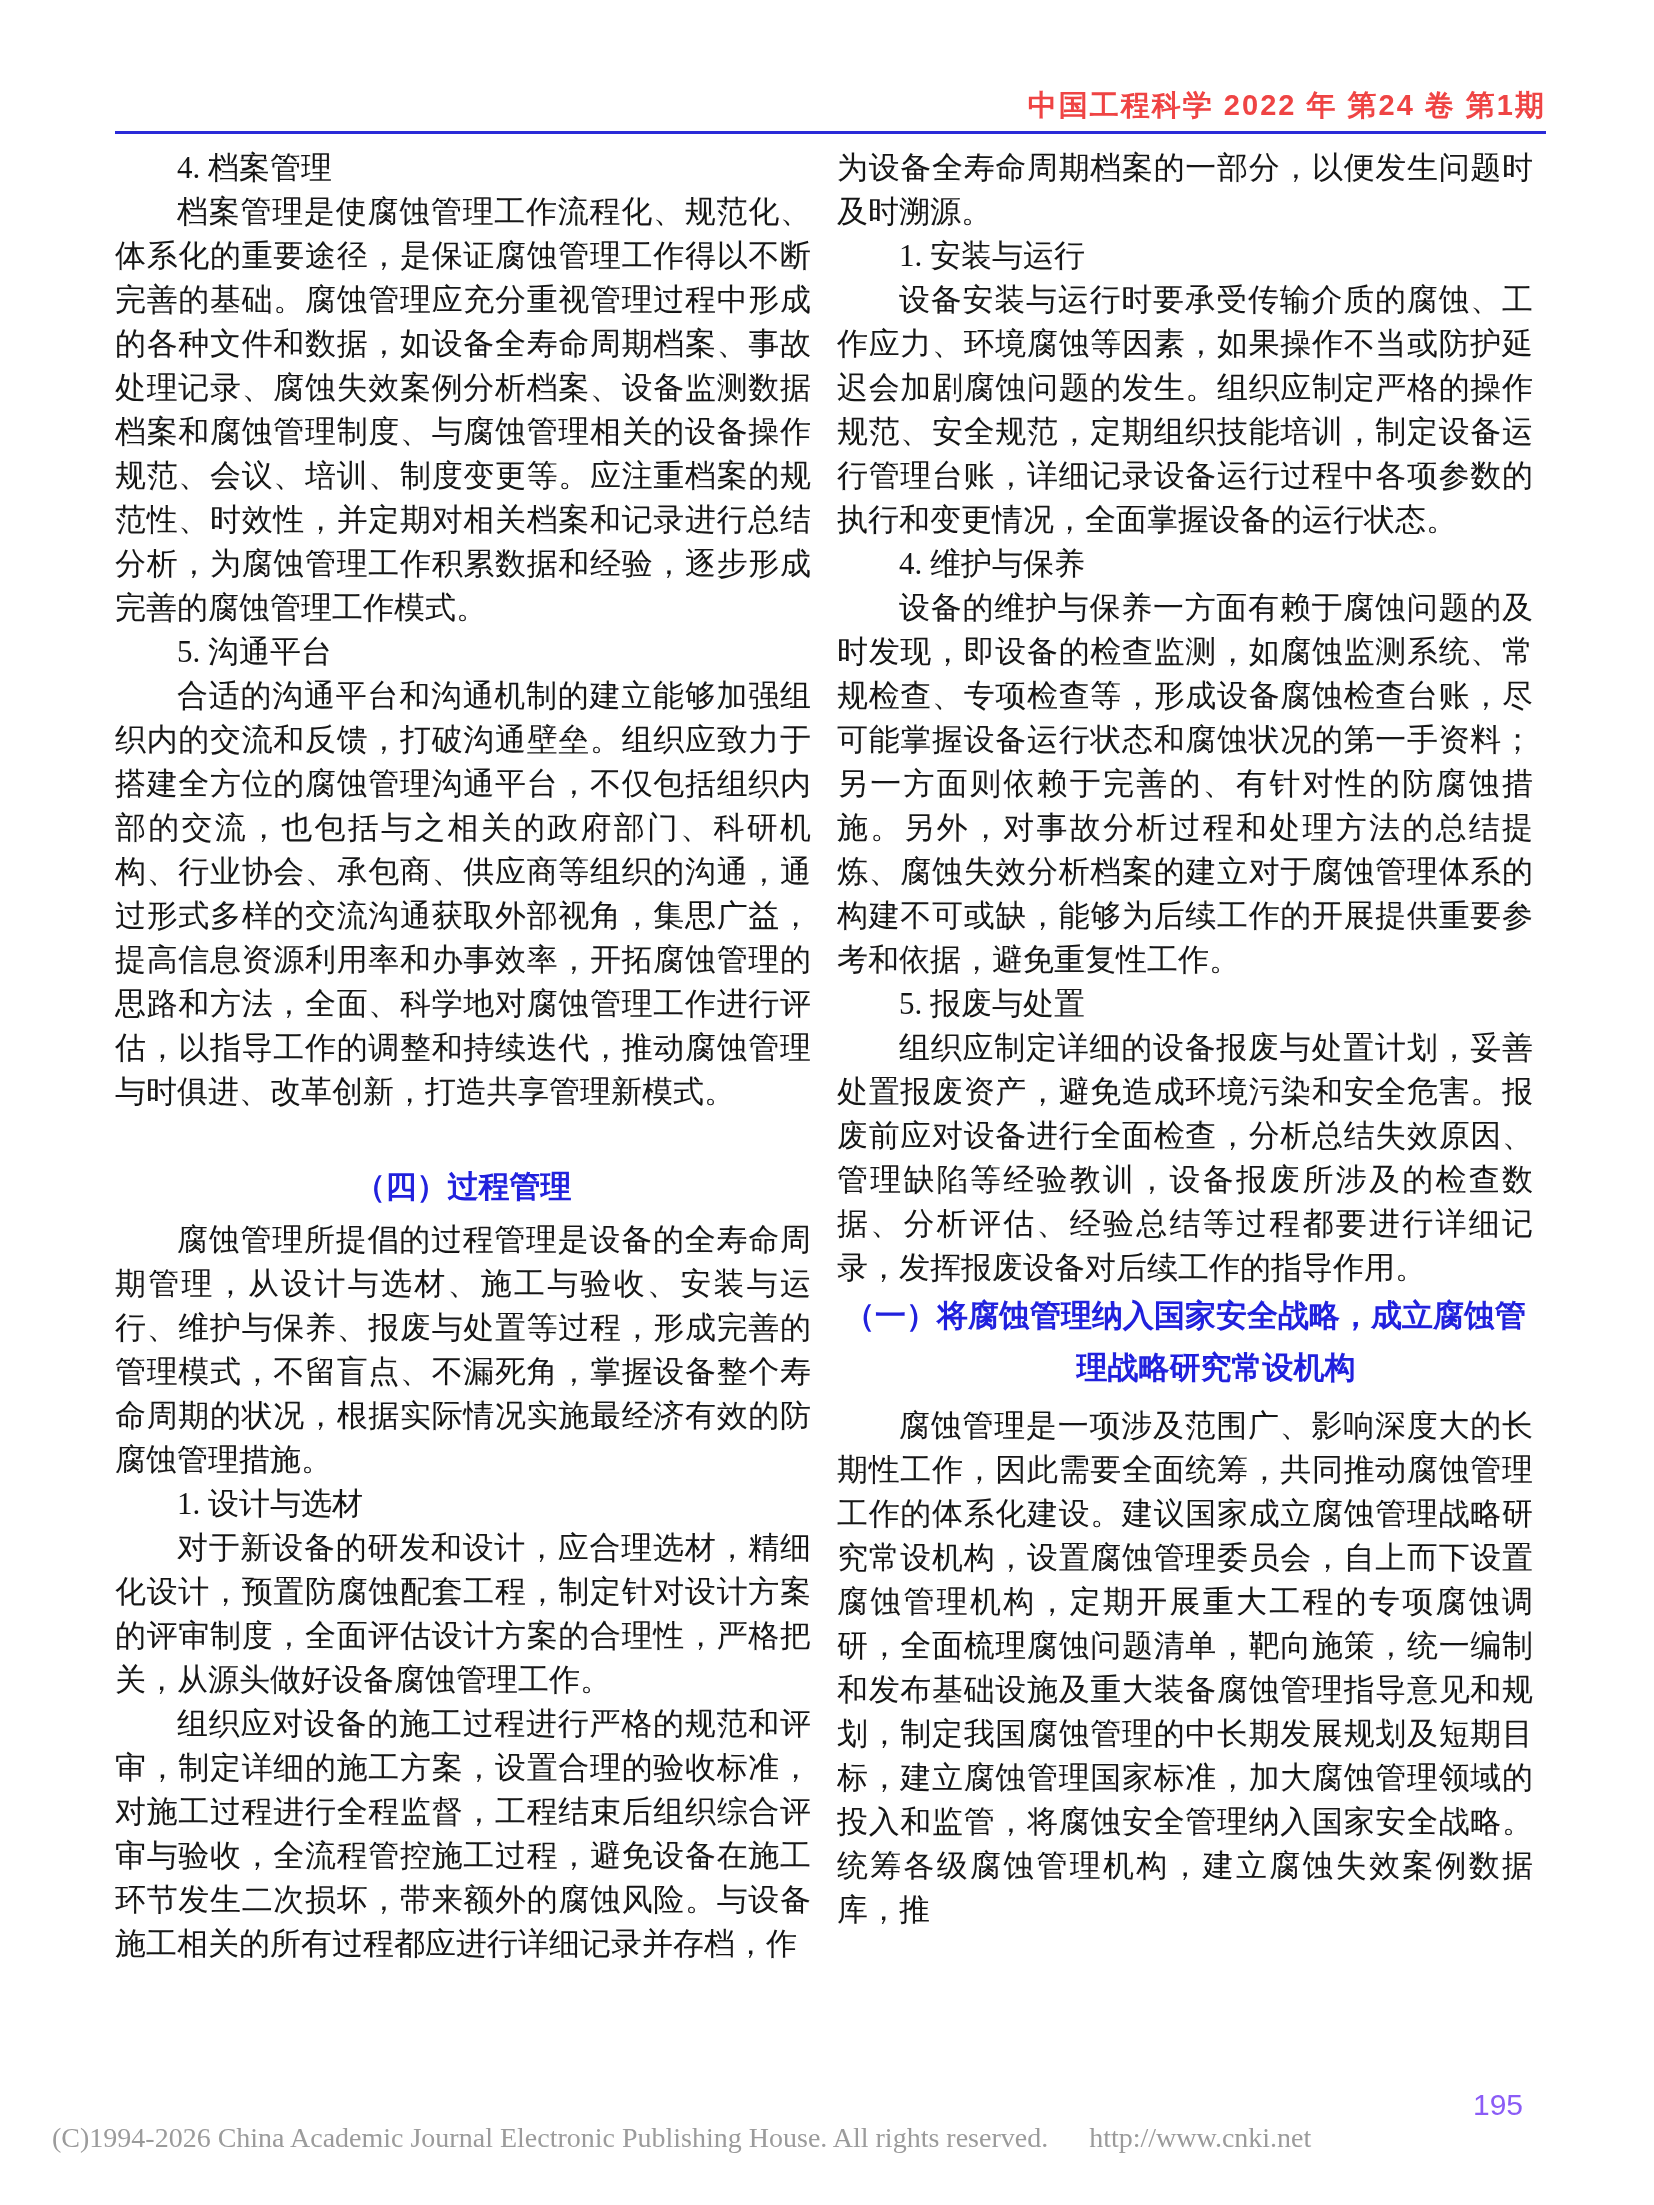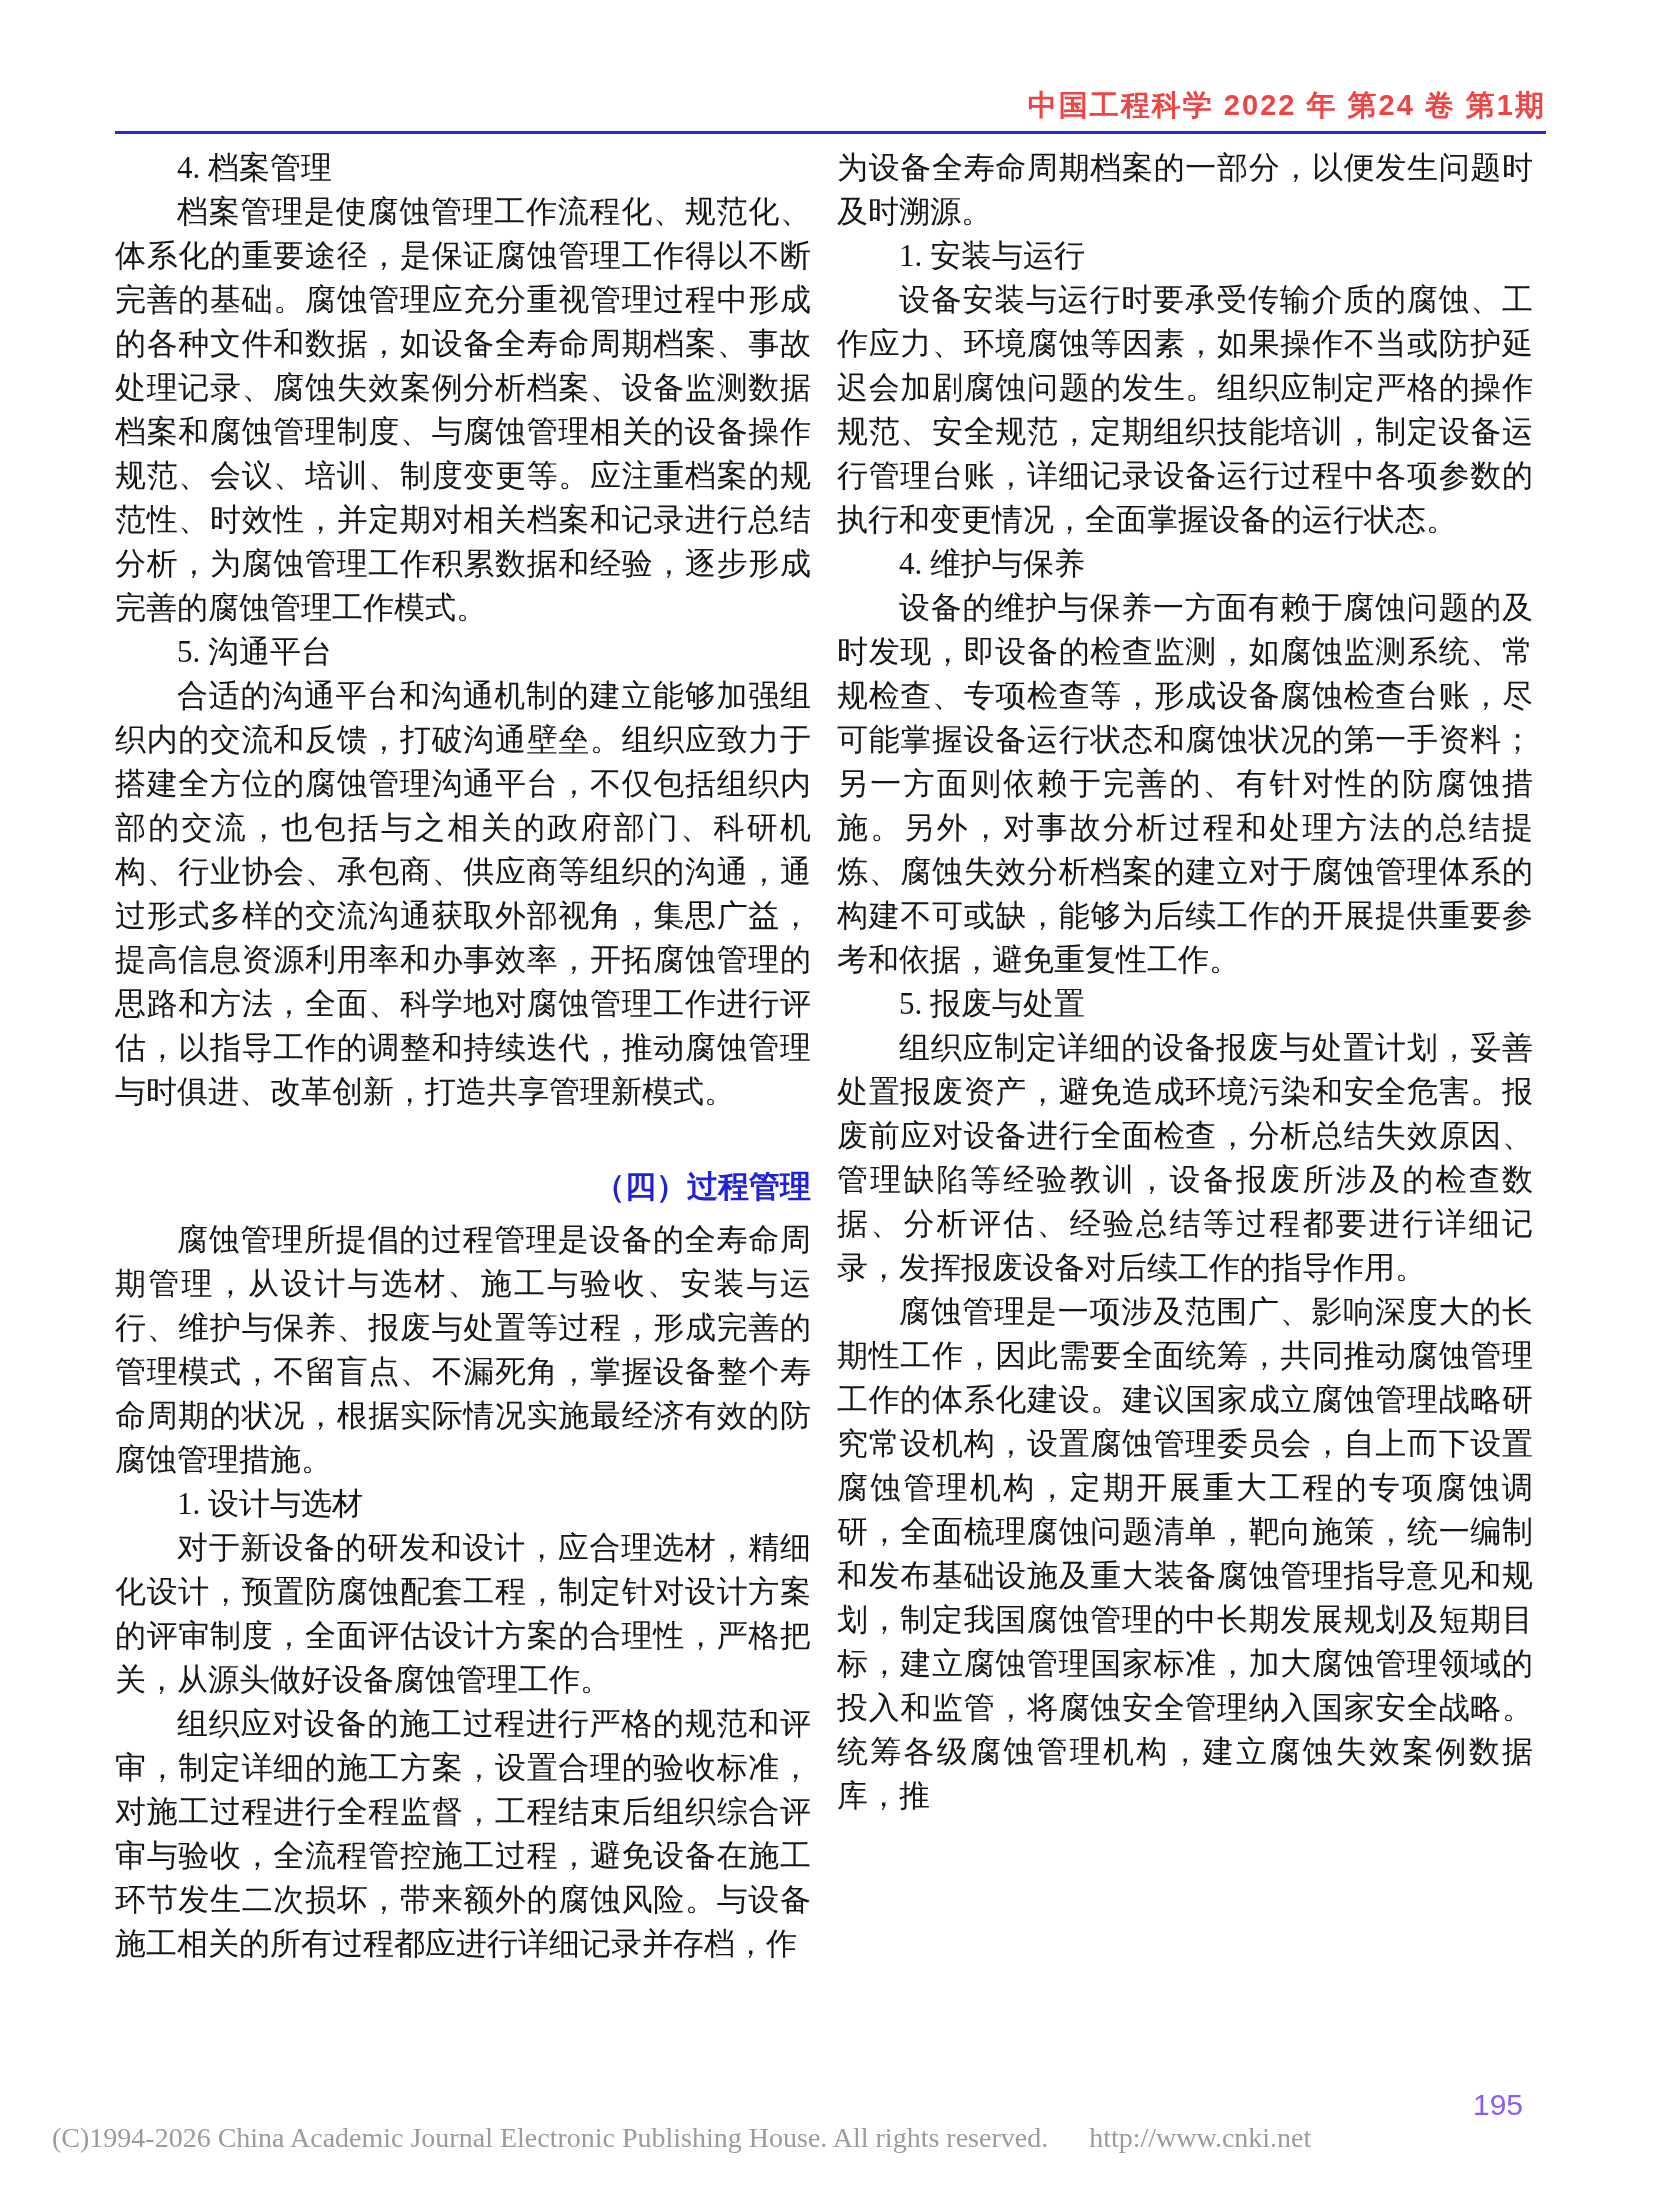--- a/index.html
+++ b/index.html
@@ -33,21 +33,21 @@
     text-justify:inter-ideograph;
   }
   .col p{margin:0;text-indent:2em;}
   .col p.cont{text-indent:0;}
   .sub-heading{text-indent:2em;}
   .blue-heading{
     color:#2121dd;
     font-family:"Liberation Sans","DejaVu Sans",sans-serif;
     font-weight:bold;
     text-indent:0;
-    text-align:right;
+    text-align:center;
   }
   .h-process{font-size:31px;line-height:46px;margin-top:50px;margin-bottom:8px;}
   .h-section6{font-size:35px;line-height:48px;margin-top:86px;margin-bottom:40px;letter-spacing:1px;}
   .h-sub1{
     font-size:31px;line-height:52px;margin-bottom:10px;
     padding-left:2em;text-indent:-2em;
   }
   .page-number{
     position:absolute;top:2088px;left:1473px;
     color:#8b5cf6;
@@ -86,20 +86,21 @@
     </div>
 
     <div class="col">
       <p class="cont">为设备全寿命周期档案的一部分，以便发生问题时及时溯源。</p>
       <div class="sub-heading">1. 安装与运行</div>
       <p>设备安装与运行时要承受传输介质的腐蚀、工作应力、环境腐蚀等因素，如果操作不当或防护延迟会加剧腐蚀问题的发生。组织应制定严格的操作规范、安全规范，定期组织技能培训，制定设备运行管理台账，详细记录设备运行过程中各项参数的执行和变更情况，全面掌握设备的运行状态。</p>
       <div class="sub-heading">4. 维护与保养</div>
       <p>设备的维护与保养一方面有赖于腐蚀问题的及时发现，即设备的检查监测，如腐蚀监测系统、常规检查、专项检查等，形成设备腐蚀检查台账，尽可能掌握设备运行状态和腐蚀状况的第一手资料；另一方面则依赖于完善的、有针对性的防腐蚀措施。另外，对事故分析过程和处理方法的总结提炼、腐蚀失效分析档案的建立对于腐蚀管理体系的构建不可或缺，能够为后续工作的开展提供重要参考和依据，避免重复性工作。</p>
       <div class="sub-heading">5. 报废与处置</div>
       <p>组织应制定详细的设备报废与处置计划，妥善处置报废资产，避免造成环境污染和安全危害。报废前应对设备进行全面检查，分析总结失效原因、管理缺陷等经验教训，设备报废所涉及的检查数据、分析评估、经验总结等过程都要进行详细记录，发挥报废设备对后续工作的指导作用。</p>
+      <div class="blue-heading h-sub1">（一）将腐蚀管理纳入国家安全战略，成立腐蚀管理战略研究常设机构</div>
       <p>腐蚀管理是一项涉及范围广、影响深度大的长期性工作，因此需要全面统筹，共同推动腐蚀管理工作的体系化建设。建议国家成立腐蚀管理战略研究常设机构，设置腐蚀管理委员会，自上而下设置腐蚀管理机构，定期开展重大工程的专项腐蚀调研，全面梳理腐蚀问题清单，靶向施策，统一编制和发布基础设施及重大装备腐蚀管理指导意见和规划，制定我国腐蚀管理的中长期发展规划及短期目标，建立腐蚀管理国家标准，加大腐蚀管理领域的投入和监管，将腐蚀安全管理纳入国家安全战略。统筹各级腐蚀管理机构，建立腐蚀失效案例数据库，推</p>
     </div>
 
   </div>
 
   <div class="page-number">195</div>
 
   <div class="footer">
     <span>(C)1994-2026 China Academic Journal Electronic Publishing House. All rights reserved.</span>
     <span class="url">http://www.cnki.net</span>

